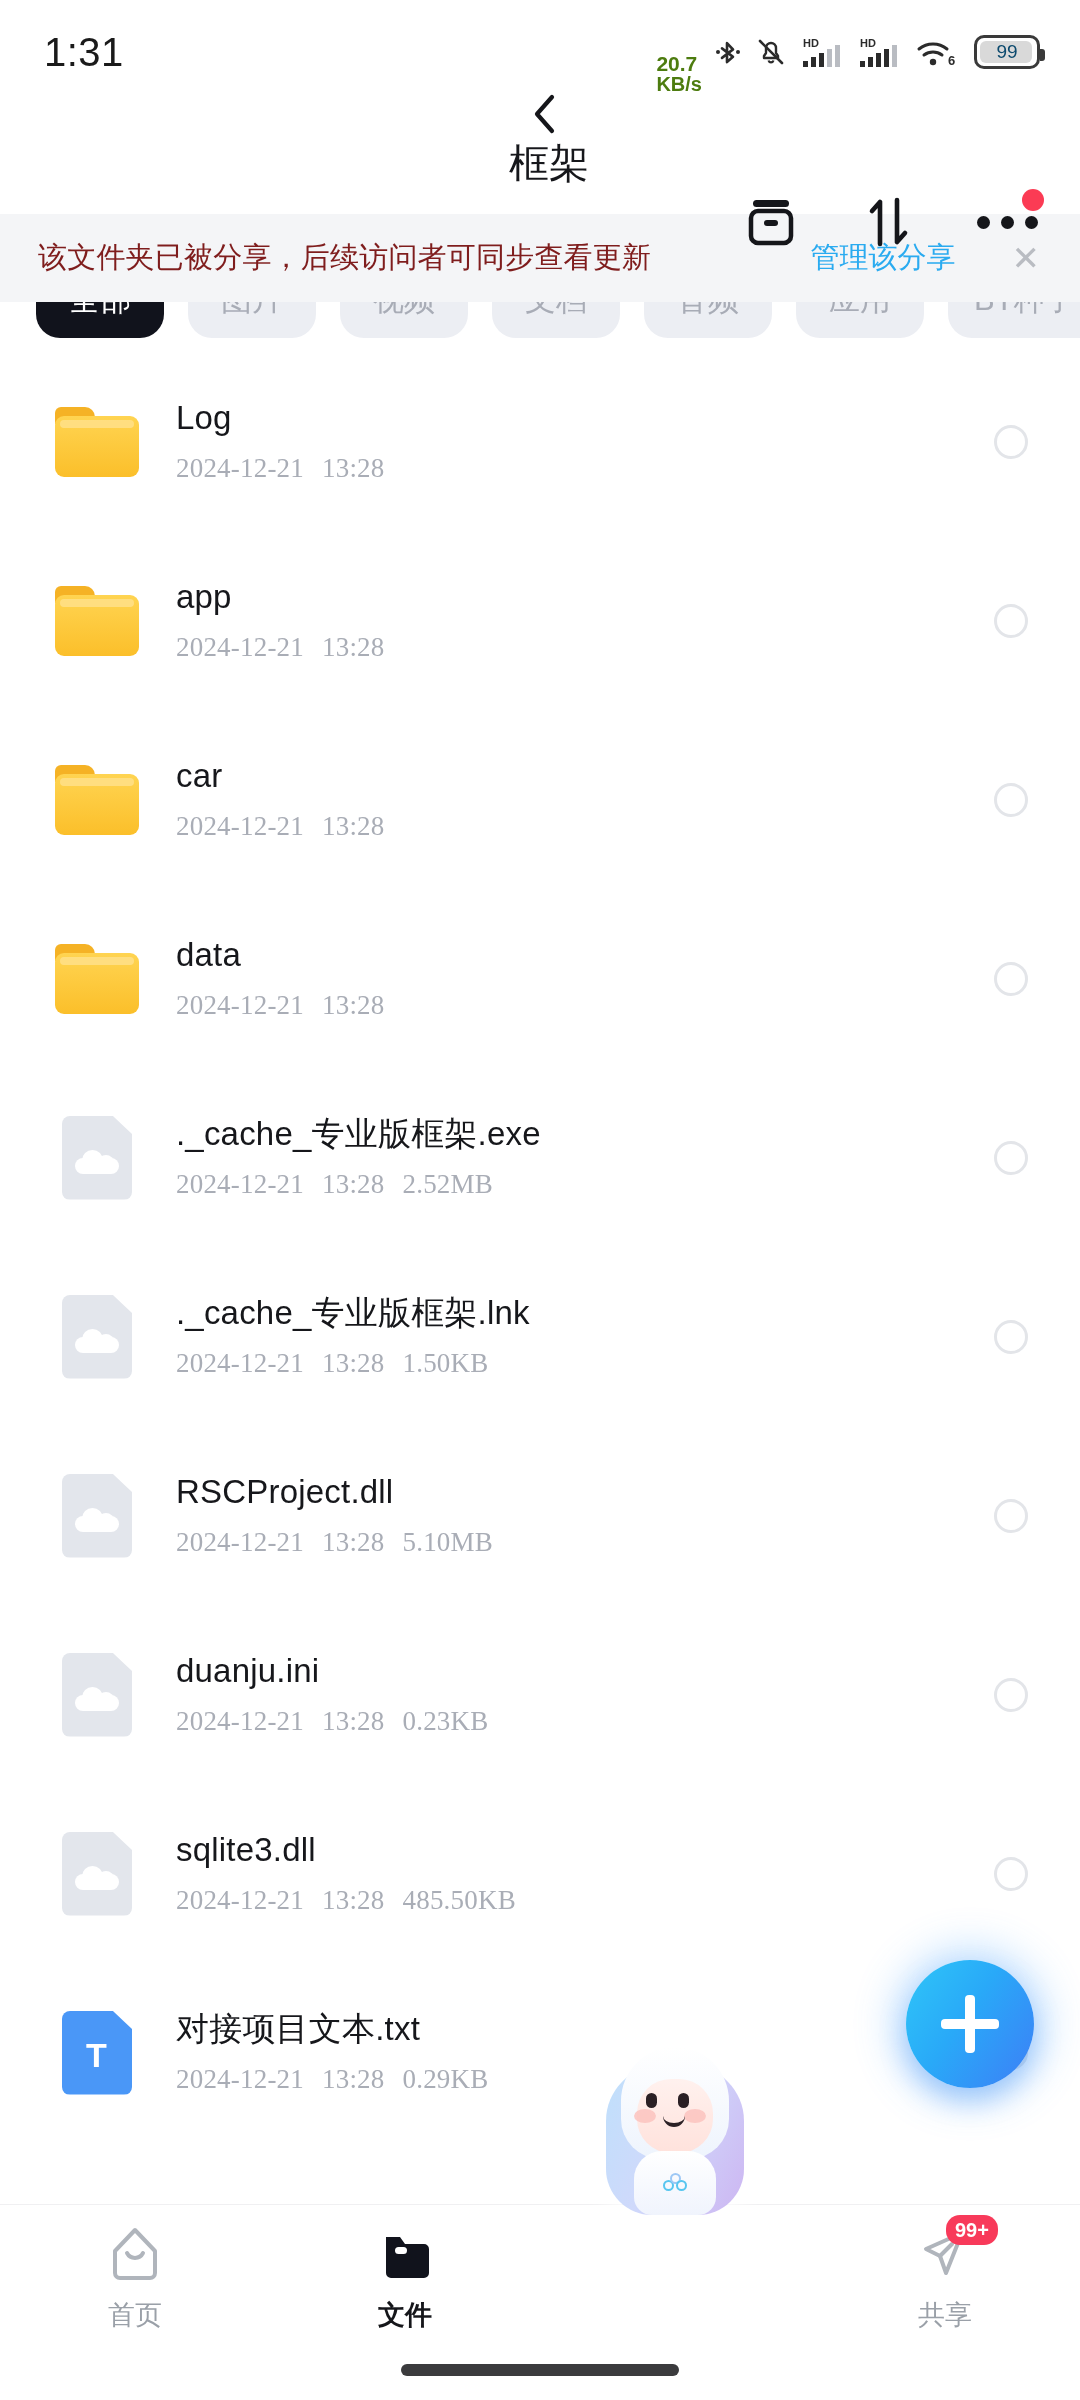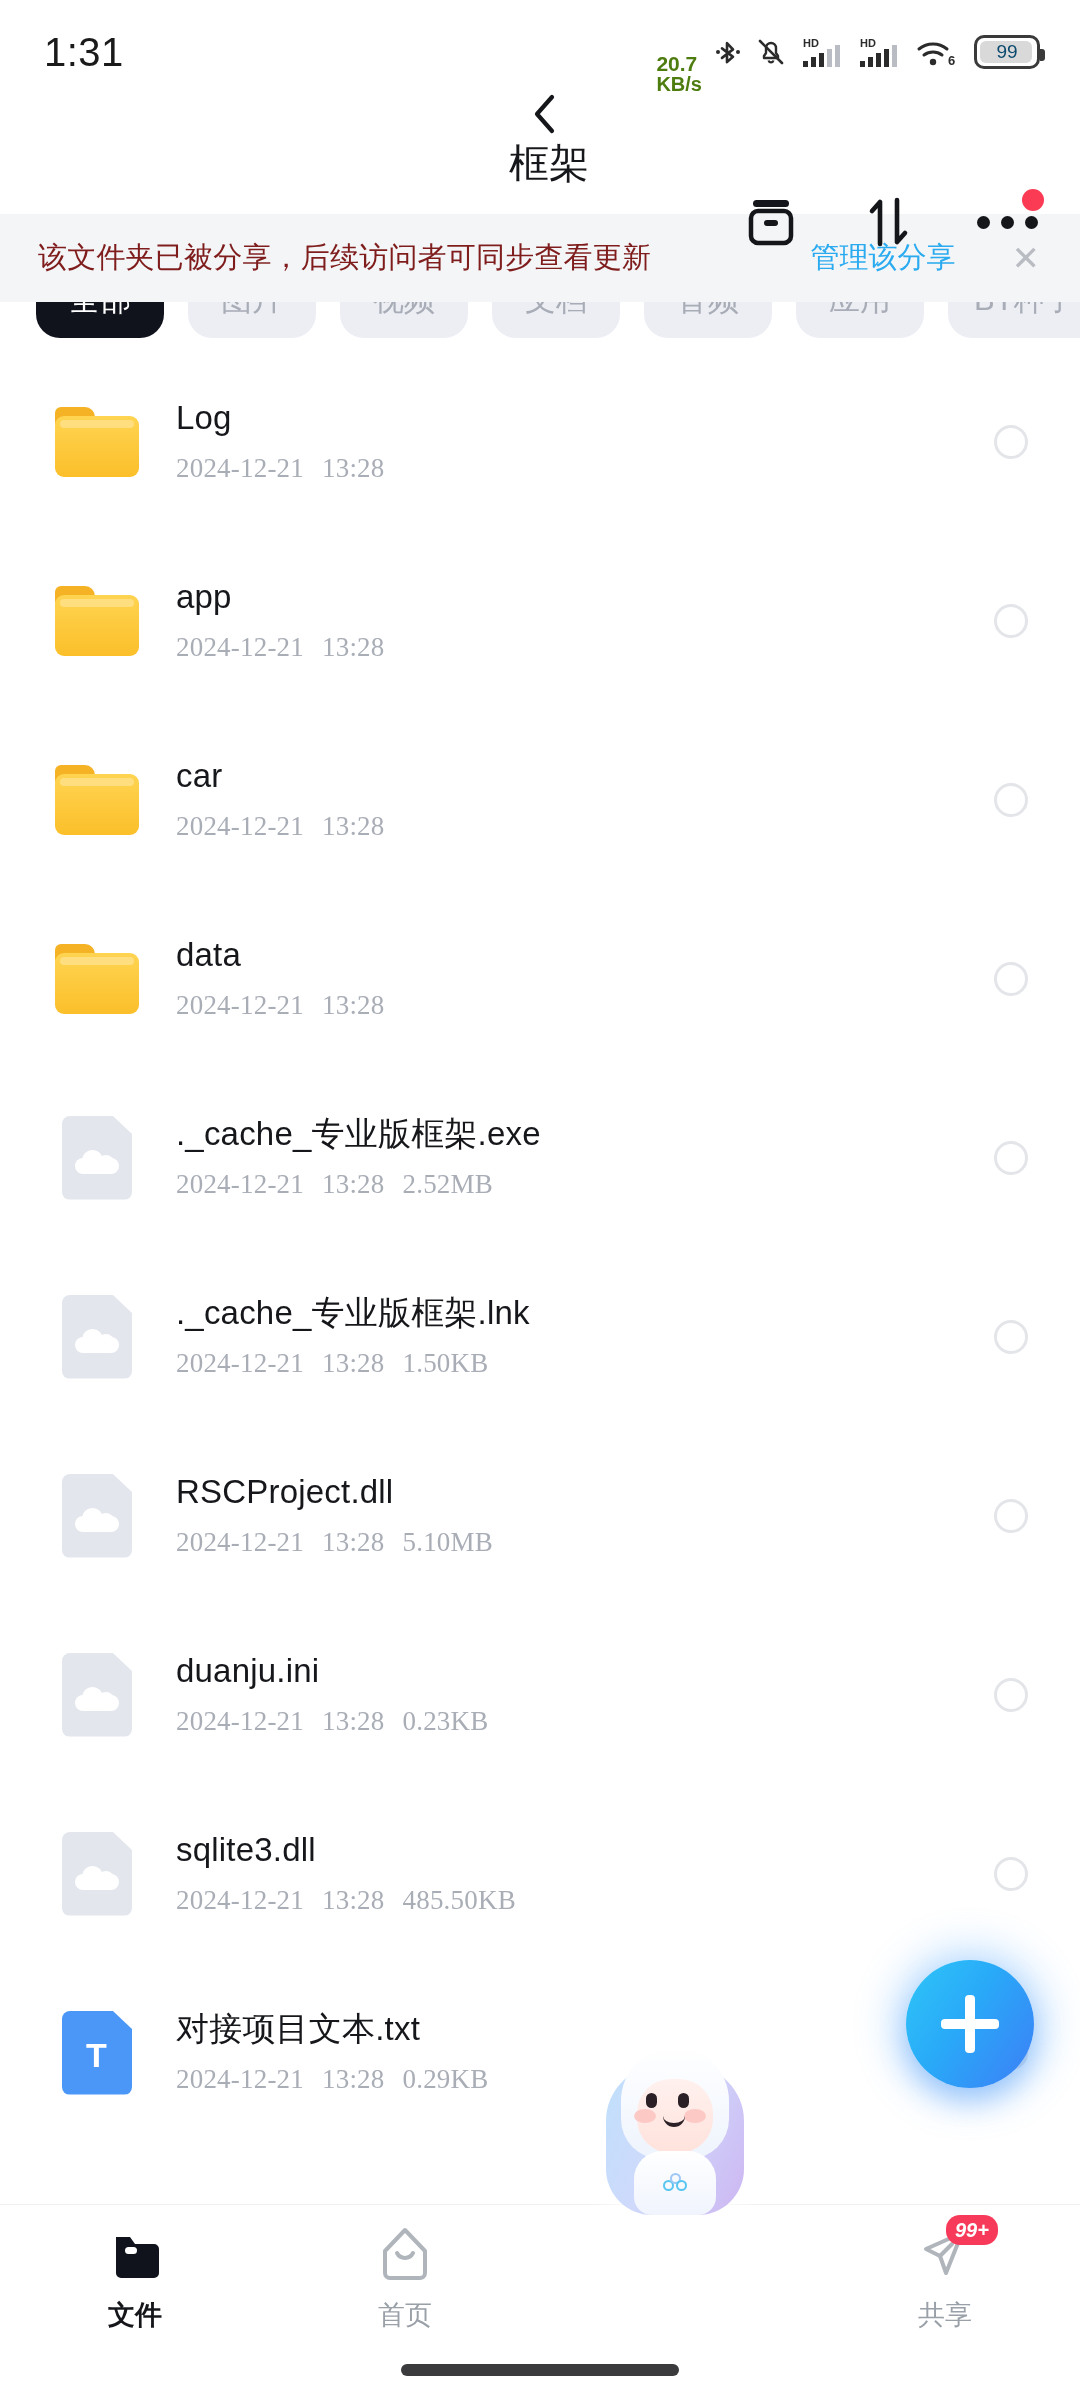--- a/index.html
+++ b/index.html
@@ -139,21 +139,21 @@
   
   .tabbar{
     position:absolute; left:0; right:0; bottom:0; height:196px;
     background:#fff; border-top:1px solid #f0f0f2;
     display:flex; align-items:flex-start; padding-top:18px;
   }
   .tab{ flex:1; display:flex; flex-direction:column; align-items:center; gap:12px; }
   .tab .lbl{ font-size:27px; color:#9aa0a8; }
   .tab.active .lbl{ color:#15161a; font-weight:700; }
   .tab-ico{ width:62px; height:62px; position:relative; display:flex;
-    align-items:center; justify-content:center;font-style:italic; }
+    align-items:center; justify-content:center; }
   .badge{
     position:absolute; top:-8px; left:32px; background:#f83a5a; color:#fff;
     font-size:20px; font-weight:700; padding:3px 9px; border-radius:14px;
     line-height:1.2;
   }
   .avatar{
     width:56px; height:56px; border-radius:50%;
     background:radial-gradient(circle at 50% 18%, #5a5a5e 0%, #232327 40%, #0c0c0e 100%);
     position:relative; overflow:hidden;
   }
@@ -495,38 +495,38 @@
     </div>
     <div class="check"></div>
   </div>
 </div>
 
 <div class="fab">
   <div class="plus"></div>
 </div>
 
 <div class="tabbar">
+  <div class="tab">
+    <div class="tab-ico">
+      <svg width="54" height="58" viewBox="0 0 54 58">
+        <path d="M27 5 L47 26 V48 a5 5 0 0 1-5 5 H12 a5 5 0 0 1-5-5 V26 Z" fill="none" stroke="#b0b5bc" stroke-width="4" stroke-linejoin="round"></path>
+        <path d="M19 28 a9 9 0 0 0 16 0" fill="none" stroke="#b0b5bc" stroke-width="4" stroke-linecap="round"></path>
+      </svg>
+    </div>
+    <div class="lbl">首页</div>
+  </div>
+
   <div class="tab active">
     <div class="tab-ico">
       <svg width="54" height="58" viewBox="0 0 54 58">
         <path d="M8 12 h14 l5 7 h19 a5 5 0 0 1 5 5 v24 a5 5 0 0 1-5 5 H13 a5 5 0 0 1-5-5 Z" fill="#11131c"></path>
         <rect x="17" y="22" width="12" height="7" rx="3.5" fill="#ffffff"></rect>
       </svg>
     </div>
     <div class="lbl">文件</div>
-  </div>
-
-  <div class="tab">
-    <div class="tab-ico">
-      <svg width="54" height="58" viewBox="0 0 54 58">
-        <path d="M27 5 L47 26 V48 a5 5 0 0 1-5 5 H12 a5 5 0 0 1-5-5 V26 Z" fill="none" stroke="#b0b5bc" stroke-width="4" stroke-linejoin="round"></path>
-        <path d="M19 28 a9 9 0 0 0 16 0" fill="none" stroke="#b0b5bc" stroke-width="4" stroke-linecap="round"></path>
-      </svg>
-    </div>
-    <div class="lbl">首页</div>
   </div>
 
   <div class="mascot-slot">
     <div class="mascot">
       <div class="hood"></div>
       <div class="face"></div>
       <div class="cheek l"></div>
         <div class="cheek r"></div>
       <div class="eye l"></div>
         <div class="eye r"></div>

